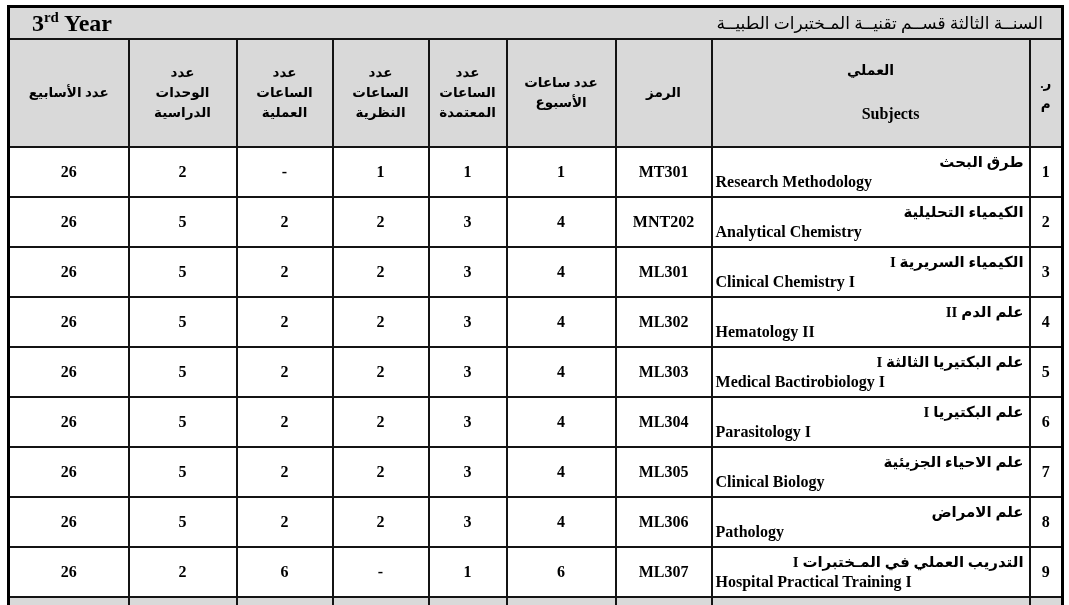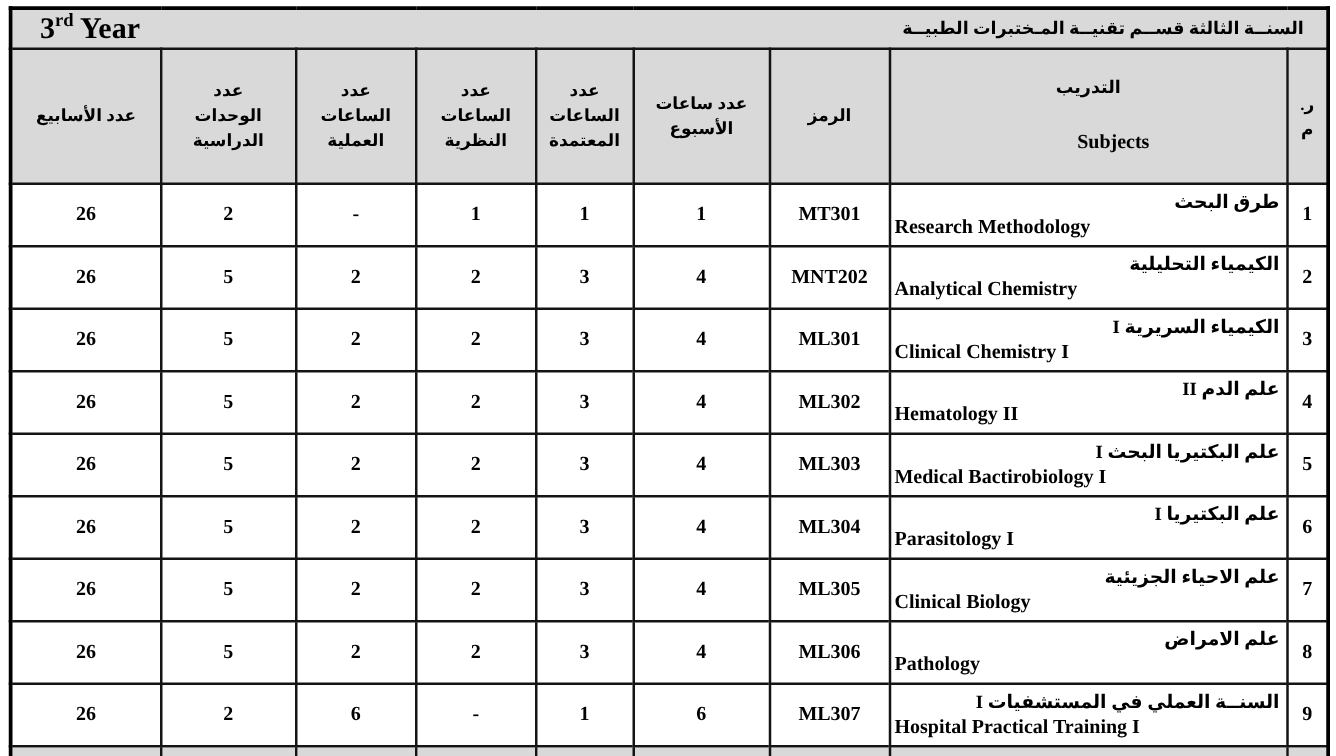--- a/index.html
+++ b/index.html
@@ -13,21 +13,21 @@
     table-layout:fixed;
     border:3px solid #000;
   }
   td,th{border:2px solid #141414;padding:0;overflow:hidden;}
   
   tr.title-row th{
     background:#d9d9d9;height:28px;
     padding:1px 18px 1px 22px;
   }
   .title-flex{display:flex;justify-content:space-between;align-items:center;}
-  .title-ar{font-weight:bold;font-size:14px;white-space:nowrap;}
+  .title-ar{font-weight:normal;font-size:17px;white-space:nowrap;}
   .title-en{font-weight:bold;font-size:24px;direction:ltr;white-space:nowrap;}
   .title-en sup{font-size:0.62em;}
   
   tr.head-row th{
     background:#d9d9d9;height:88px;
     font-weight:bold;font-size:13.5px;line-height:1.5;
     text-align:center;vertical-align:middle;white-space:pre-line;
   }
   th.no-col{vertical-align:top;padding-top:3px;font-size:14px;}
   .subj-head-ar{font-size:14px;font-weight:bold;}
@@ -68,21 +68,21 @@
           <div class="title-flex">
             <span class="title-ar">السنــة الثالثة  قســم تقنيــة المـختبرات الطبيــة</span>
             <span class="title-en"><span>3</span><sup>rd</sup><span> Year</span></span>
           </div>
         </th>
       </tr>
       <tr class="head-row">
         <th class="no-col">ر.
 م</th>
         <th>
-          <div class="subj-head-ar">التدريب</div>
+          <div class="subj-head-ar">العملي</div>
           <div class="subj-head-en">Subjects</div>
         </th>
         <th>الرمز</th>
         <th>عدد ساعات
 الأسبوع</th>
         <th>عدد
 الساعات
 المعتمدة</th>
         <th>عدد
 الساعات
@@ -149,21 +149,21 @@
           <td class="num-cell">4</td>
           <td class="num-cell">3</td>
           <td class="num-cell">2</td>
           <td class="num-cell">2</td>
           <td class="num-cell">5</td>
           <td class="num-cell">26</td>
         </tr>
         <tr class="course-row">
           <td class="num-cell">5</td>
           <td class="subject-cell">
-            <div class="subj-ar">علم البكتيريا البحث I</div>
+            <div class="subj-ar">علم البكتيريا الثالثة I</div>
             <div class="subj-en">Medical Bactirobiology I</div>
           </td>
           <td class="num-cell code-cell"><span>ML303</span></td>
           <td class="num-cell">4</td>
           <td class="num-cell">3</td>
           <td class="num-cell">2</td>
           <td class="num-cell">2</td>
           <td class="num-cell">5</td>
           <td class="num-cell">26</td>
         </tr>
@@ -205,21 +205,21 @@
           <td class="num-cell">4</td>
           <td class="num-cell">3</td>
           <td class="num-cell">2</td>
           <td class="num-cell">2</td>
           <td class="num-cell">5</td>
           <td class="num-cell">26</td>
         </tr>
         <tr class="course-row">
           <td class="num-cell">9</td>
           <td class="subject-cell">
-            <div class="subj-ar">السنــة العملي في المستشفيات I</div>
+            <div class="subj-ar">التدريب العملي في المـختبرات I</div>
             <div class="subj-en">Hospital Practical Training I</div>
           </td>
           <td class="num-cell code-cell"><span>ML307</span></td>
           <td class="num-cell">6</td>
           <td class="num-cell">1</td>
           <td class="num-cell">-</td>
           <td class="num-cell">6</td>
           <td class="num-cell">2</td>
           <td class="num-cell">26</td>
         </tr>

